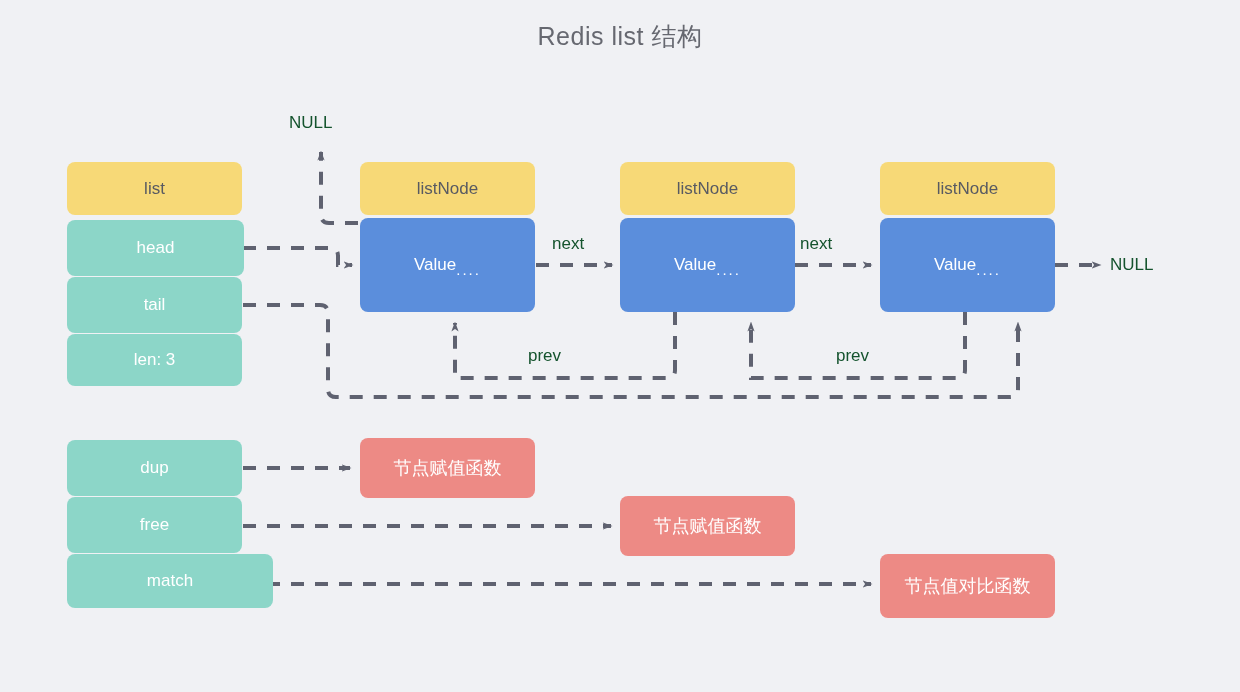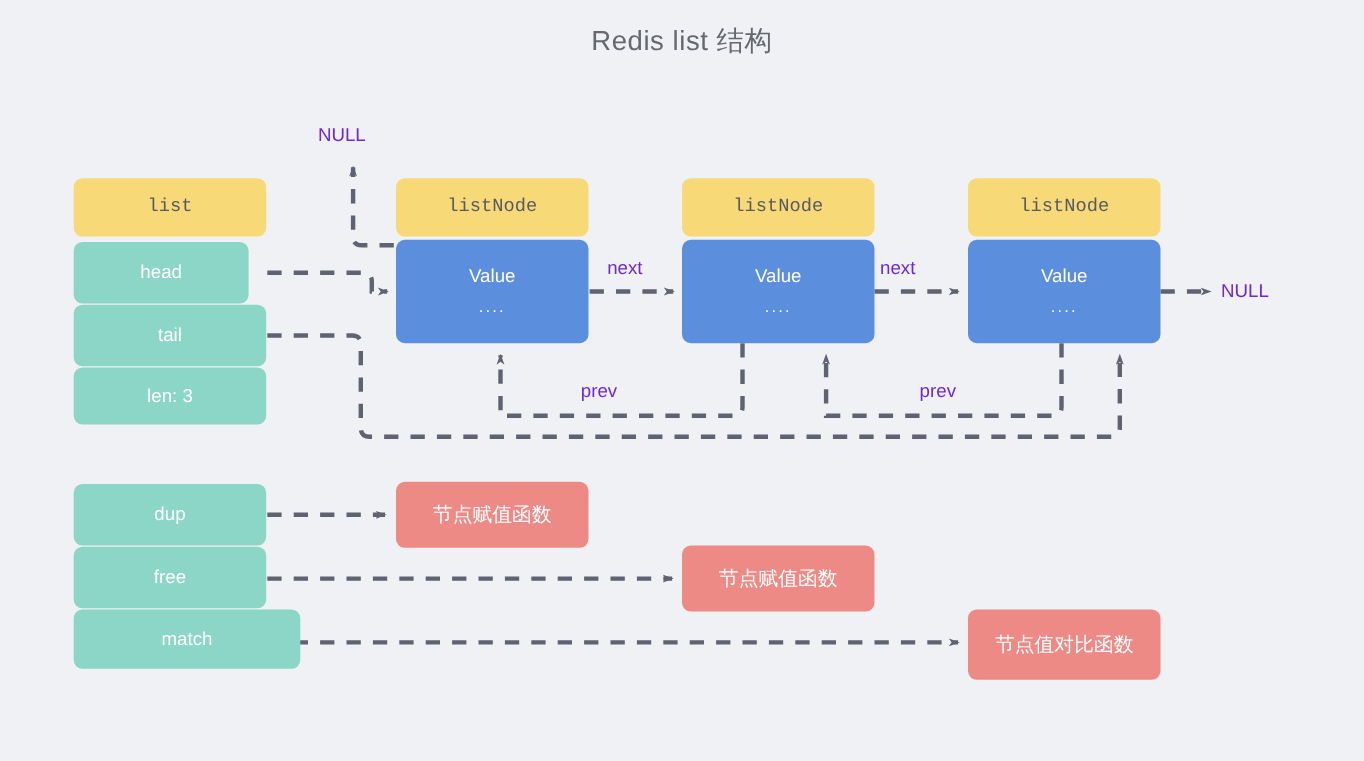--- a/index.html
+++ b/index.html
@@ -37,43 +37,42 @@
     display: flex;
     align-items: center;
     justify-content: center;
     border-radius: 8px;
     font-size: 17px;
     line-height: 1.25;
   }
   .b-yellow {
     background: #F7D977;
     color: #585A62;
-    font-family: Liberation Mono, monospace;
   }
   .b-teal {
     background: #8CD6C8;
     color: #FFFFFF;
   }
   .b-blue {
     background: #5B8EDC;
     color: #FFFFFF;
-    flex-direction: column;
+    flex-direction: row;
   }
   .b-red {
     background: #ED8A85;
     color: #FFFFFF;
     font-size: 18px;
     text-align: center;
   }
   .b-blue .vtext { font-size: 17px; }
   .b-blue .vdots { font-size: 15px; margin-top: 10px; letter-spacing: 2px; }
   .edgelabel {
     position: absolute;
     font-size: 17px;
-    color: #6d28d9;
+    color: #14532d;
     white-space: nowrap;
   }
   svg.wires {
     position: absolute;
     left: 0; top: 0;
     width: 1240px;
     height: 692px;
     pointer-events: none;
   }
   .dash {
@@ -116,21 +115,21 @@
 
     <path class="dash" marker-end="url(#arrow)" d="M243,468 L350,468"></path>
 
     <path class="dash" marker-end="url(#arrow)" d="M243,526 L611,526"></path>
 
     <path class="dash" marker-end="url(#arrow)" d="M243,584 L871,584"></path>
   </svg>
 
   <div class="box b-yellow" style="left:67px; top:162px; width:175px; height:53px;">list</div>
 
-  <div class="box b-teal" style="left:67px; top:220px; width:159px; height:56px;">head</div>
+  <div class="box b-teal" style="left:67px; top:220px; width:177px; height:56px;">head</div>
 
   <div class="box b-teal" style="left:67px; top:277px; width:175px; height:56px;">tail</div>
 
   <div class="box b-teal" style="left:67px; top:334px; width:175px; height:52px;">len: 3</div>
 
   <div class="box b-yellow" style="left:360px; top:162px; width:175px; height:53px;">listNode</div>
   <div class="box b-blue" style="left:360px; top:218px; width:175px; height:94px;">
     <span class="vtext">Value</span>
     <span class="vdots">....</span>
   </div>

